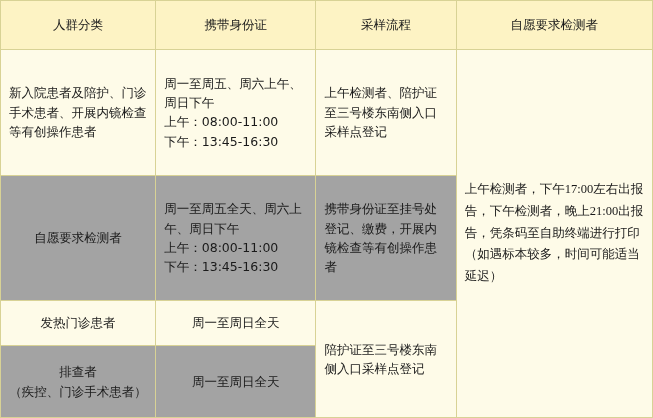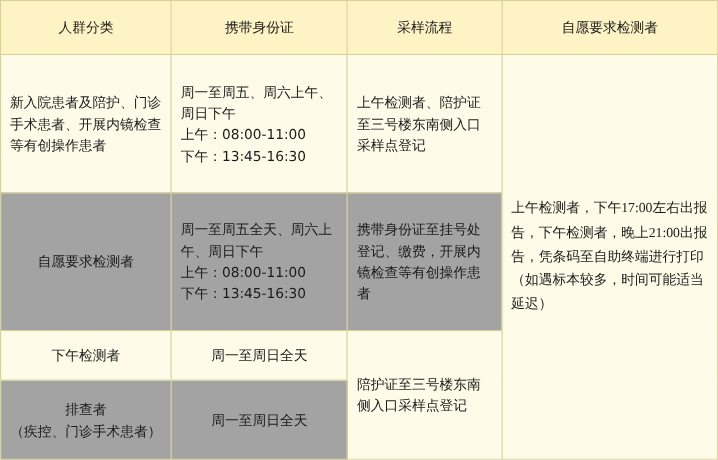--- a/index.html
+++ b/index.html
@@ -100,21 +100,21 @@
           <span class="cell-text">周一至周五全天、周六上午、周日下午
 上午：08:00-11:00
 下午：13:45-16:30</span>
         </td>
       <td class="c-left">
           <span class="cell-text">携带身份证至挂号处登记、缴费，开展内镜检查等有创操作患者</span>
         </td>
     </tr>
     <tr>
       <td class="c-center">
-          <span class="cell-text">下午检测者</span>
+          <span class="cell-text">发热门诊患者</span>
         </td>
       <td class="c-center">
           <span class="cell-text">周一至周日全天</span>
         </td>
       <td class="c-left" rowspan="2">
           <span class="cell-text">陪护证至三号楼东南侧入口采样点登记</span>
         </td>
     </tr>
     <tr class="alt">
       <td class="c-center">

